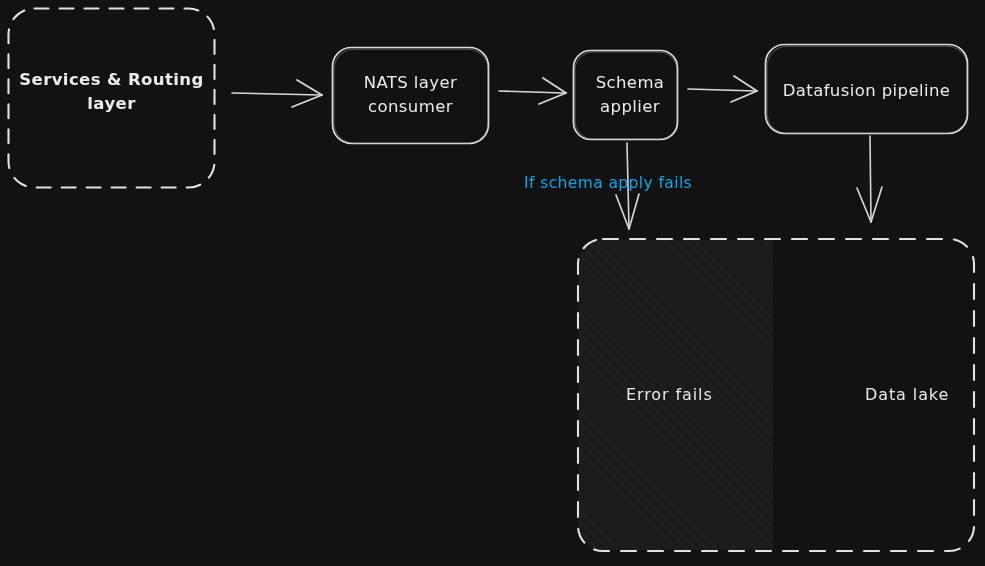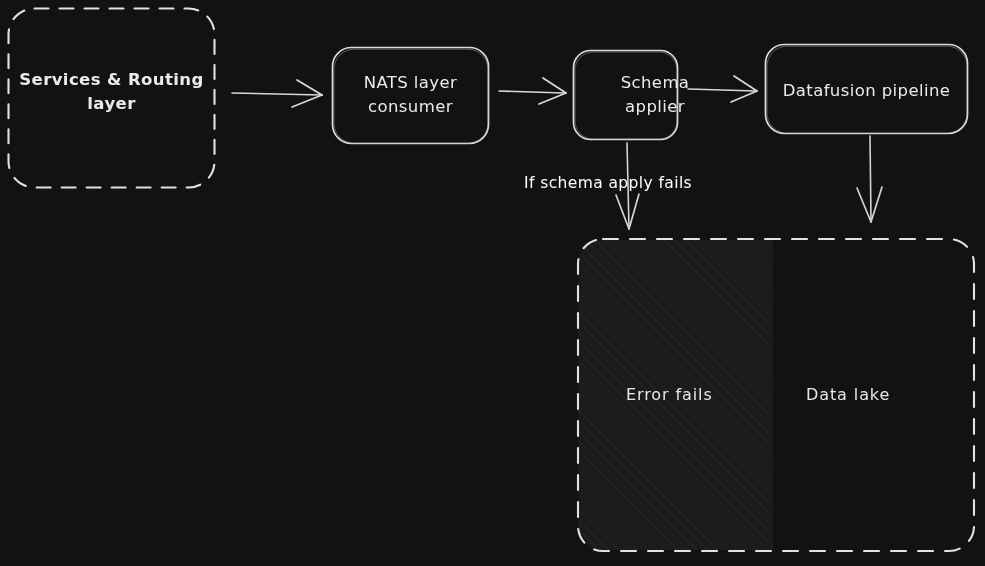--- a/index.html
+++ b/index.html
@@ -34,21 +34,21 @@
     font-size: 16.5px;
     line-height: 1.45;
     text-align: center;
     letter-spacing: 0.4px;
     white-space: pre-line;
     pointer-events: none;
     -webkit-font-smoothing: antialiased;
   }
   .edge-label {
     position: absolute;
-    color: #ffffff;
+    color: #0ea5e9;
     font-family: "DejaVu Sans", sans-serif;
     font-size: 15.5px;
     letter-spacing: 0.4px;
     white-space: nowrap;
   }
   .lake-label {
     position: absolute;
     color: #e8e8e8;
     font-family: "DejaVu Sans", sans-serif;
     font-size: 16px;
@@ -121,24 +121,24 @@
     </g>
 
   </svg>
 
   <div class="node-label" style="left:8px; top:68px; width:207px;font-weight:bold;">Services &amp; Routing
 layer</div>
 
   <div class="node-label" style="left:332px; top:71px; width:157px;">NATS layer
 consumer</div>
 
-  <div class="node-label" style="left:573px; top:71px; width:114px;margin-left:25px;">Schema
+  <div class="node-label" style="left:573px; top:71px; width:114px;">Schema
 applier</div>
 
   <div class="node-label" style="left:765px; top:79px; width:203px;">Datafusion pipeline</div>
 
   <div class="edge-label" style="left:524px; top:174px;">If schema apply fails</div>
 
   <div class="lake-label" style="left:626px; top:385px;">Error fails</div>
 
-  <div class="lake-label" style="left:806px; top:385px;">Data lake</div>
+  <div class="lake-label" style="left:865px; top:385px;">Data lake</div>
 
 </div>
 
 </body></html>

